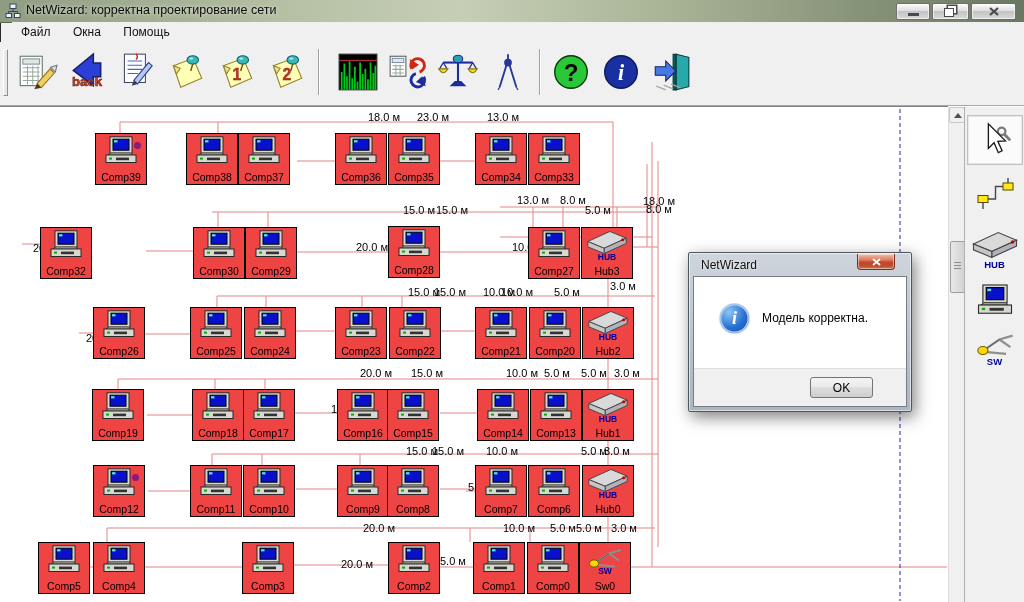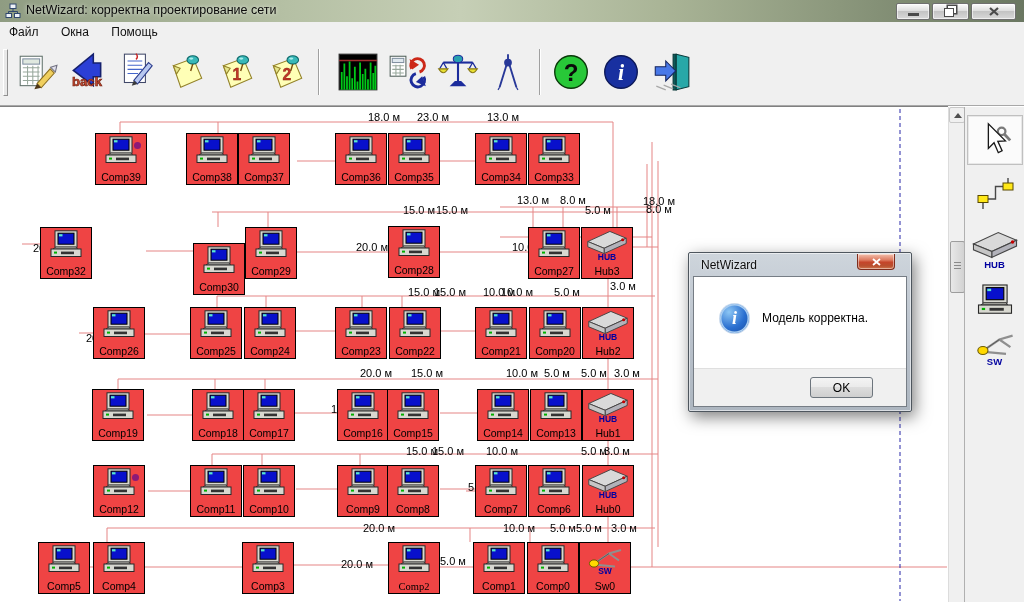--- a/index.html
+++ b/index.html
@@ -13,21 +13,21 @@
   .title-text{position:absolute;left:26px;top:3px;font-size:12.5px;color:#0a0a0a;text-shadow:0 0 4px rgba(255,255,255,.8);}
   .win-btns{position:absolute;right:8px;top:3px;display:flex;gap:2px;}
   .win-btn{height:15px;border:1px solid #6f6f6f;border-radius:2px;
     background:linear-gradient(#fcfcfc,#dedede 45%,#c4c4c4 50%,#d8d8d8);
     display:flex;align-items:center;justify-content:center;box-shadow:inset 0 0 0 1px rgba(255,255,255,.6);}
   .win-btn.minb{width:32px;} .win-btn.restb{width:35px;} .win-btn.closeb{width:43px;}
   .glyph-min{display:block;width:11px;height:3px;background:#4a4a4a;margin-top:6px;}
   .glyph-restore{display:block;width:8px;height:7px;border:1.5px solid #4a4a4a;background:#fff;
     box-shadow:3px -3px 0 -1px #fff,3px -3px 0 0.5px #4a4a4a;margin-left:-3px;margin-top:2px;}
   
-  .menubar{position:absolute;top:22px;left:0;right:0;height:20px;background:#f0f0f0;border-bottom:1px solid #e3e3e3;}
+  .menubar{position:absolute;top:22px;left:12px;right:0;height:20px;background:#f0f0f0;border-bottom:1px solid #e3e3e3;}
   .menu-item{display:inline-block;padding:3px 9px 0 9px;font-size:12px;color:#111;}
   
   .toolbar{position:absolute;top:42px;left:0;right:0;height:63px;background:#f0f0f0;border-bottom:1px solid #a8a8a8;box-shadow:0 1px 0 #fff;}
   .tb-grip{position:absolute;left:3px;top:7px;bottom:9px;width:3px;background:#e8e8e8;
     border:1px solid #fff;border-right-color:#909090;border-bottom-color:#909090;}
   #tb-buttons{position:absolute;left:14px;top:5px;display:flex;align-items:center;}
   .tb-btn{width:44px;height:50px;display:flex;align-items:center;justify-content:flex-end;margin-right:6px;}
   .tb-btn.wide{width:52px;}
   .tb-btn svg{width:42px;height:42px;}
   .tb-sep{width:1px;height:46px;background:#a0a0a0;box-shadow:1px 0 0 #fff;margin:0 8px 0 4px;}
@@ -424,21 +424,21 @@
             <rect x="9" y="0.8" width="22" height="16.4" fill="#d8d8d0" stroke="#282828"></rect>
             <rect x="12" y="3.2" width="16" height="11" fill="#0810cc" stroke="#000"></rect>
             <rect x="13" y="4.2" width="3.5" height="2.2" fill="#58e8cc"></rect>
             <polygon points="7,19 10,17 30,17 31.5,19" fill="#c6c6be" stroke="#282828" stroke-width="0.8"></polygon>
             <rect x="5" y="19" width="30" height="7.5" fill="#d8d8d0" stroke="#282828"></rect>
             <rect x="8" y="21.6" width="3" height="2" fill="#00b000"></rect>
             <rect x="15" y="21.6" width="13" height="2.6" fill="#333"></rect>
           </svg>
           <div class="node-label">Comp32</div>
         </div>
-        <div class="node" style="left: 193px; top: 136px;">
+        <div class="node" style="left: 193px; top: 120px;">
           <svg width="40" height="28" viewBox="0 0 40 28">
             <rect x="9" y="0.8" width="22" height="16.4" fill="#d8d8d0" stroke="#282828"></rect>
             <rect x="12" y="3.2" width="16" height="11" fill="#0810cc" stroke="#000"></rect>
             <rect x="13" y="4.2" width="3.5" height="2.2" fill="#58e8cc"></rect>
             <polygon points="7,19 10,17 30,17 31.5,19" fill="#c6c6be" stroke="#282828" stroke-width="0.8"></polygon>
             <rect x="5" y="19" width="30" height="7.5" fill="#d8d8d0" stroke="#282828"></rect>
             <rect x="8" y="21.6" width="3" height="2" fill="#00b000"></rect>
             <rect x="15" y="21.6" width="13" height="2.6" fill="#333"></rect>
           </svg>
           <div class="node-label">Comp30</div>
@@ -801,21 +801,21 @@
             <rect x="9" y="0.8" width="22" height="16.4" fill="#d8d8d0" stroke="#282828"></rect>
             <rect x="12" y="3.2" width="16" height="11" fill="#0810cc" stroke="#000"></rect>
             <rect x="13" y="4.2" width="3.5" height="2.2" fill="#58e8cc"></rect>
             <polygon points="7,19 10,17 30,17 31.5,19" fill="#c6c6be" stroke="#282828" stroke-width="0.8"></polygon>
             <rect x="5" y="19" width="30" height="7.5" fill="#d8d8d0" stroke="#282828"></rect>
             <rect x="8" y="21.6" width="3" height="2" fill="#00b000"></rect>
             <rect x="15" y="21.6" width="13" height="2.6" fill="#333"></rect>
           </svg>
           <div class="node-label">Comp3</div>
         </div>
-        <div class="node" style="left: 388px; top: 435px; font-family: Liberation Serif, serif;">
+        <div class="node" style="left: 388px; top: 435px;">
           <svg width="40" height="28" viewBox="0 0 40 28">
             <rect x="9" y="0.8" width="22" height="16.4" fill="#d8d8d0" stroke="#282828"></rect>
             <rect x="12" y="3.2" width="16" height="11" fill="#0810cc" stroke="#000"></rect>
             <rect x="13" y="4.2" width="3.5" height="2.2" fill="#58e8cc"></rect>
             <polygon points="7,19 10,17 30,17 31.5,19" fill="#c6c6be" stroke="#282828" stroke-width="0.8"></polygon>
             <rect x="5" y="19" width="30" height="7.5" fill="#d8d8d0" stroke="#282828"></rect>
             <rect x="8" y="21.6" width="3" height="2" fill="#00b000"></rect>
             <rect x="15" y="21.6" width="13" height="2.6" fill="#333"></rect>
           </svg>
           <div class="node-label">Comp2</div>

